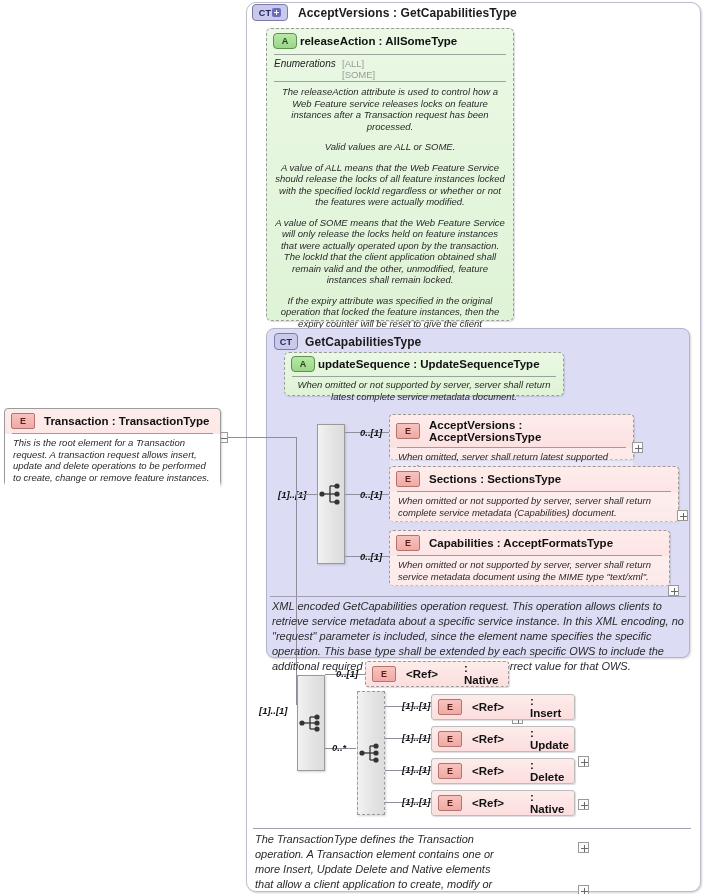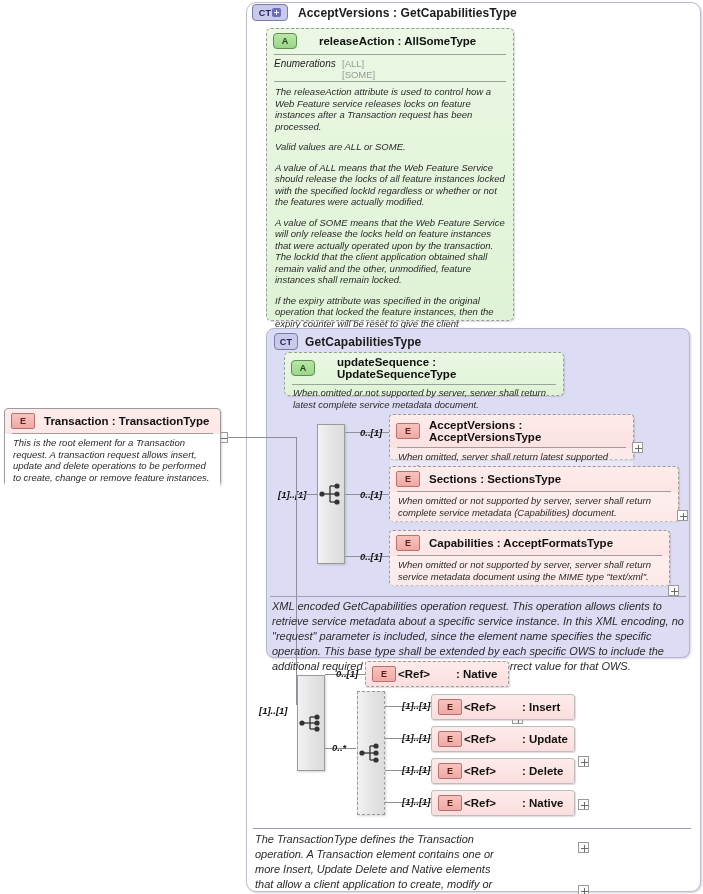--- a/index.html
+++ b/index.html
@@ -47,31 +47,32 @@
     box-shadow:1px 1px 1px rgba(140,140,150,.3);
   }
   .attr-head{display:flex;align-items:center;padding:4px 6px 4px 6px;}
   .a-badge{
     width:22px;height:14px;border:1px solid #5d8f4e;border-radius:4px;
     background:linear-gradient(to bottom,#b8e8a5,#9ad689);
     color:#26441c;font-size:9px;font-weight:bold;
     display:flex;align-items:center;justify-content:center;flex:0 0 auto;
   }
   .attr-name{
-    font-size:11.5px;font-weight:bold;margin-left:22px;color:#111;
+    font-size:11.5px;font-weight:bold;margin-left:3px;color:#111;
   }
   .hr-line{height:1px;background:#9aa39a;margin:1px 7px 0 7px;}
   .enum-row{display:flex;padding:3px 7px 0 7px;}
   .enum-label{
     font-style:italic;font-size:10px;color:#222;width:68px;flex:0 0 auto;
   }
   .enum-vals{font-size:9.5px;color:#9a9a9a;line-height:11px;}
   .doc{
     font-style:italic;font-size:9.5px;line-height:11.5px;color:#2a2a2a;
     padding:4px 8px 5px 8px;
+    text-align:center;
   }
   .doc p{margin:0 0 9px 0;}
   .doc p:last-child{margin-bottom:0;}
 
   
   .ct-box{
     background:#dcdcf4;border:1px solid #b4b4cf;border-radius:8px;
     box-shadow:1px 1px 2px rgba(120,120,140,.3);
   }
   .ct-head{display:flex;align-items:center;padding:4px 0 0 7px;}
@@ -97,21 +98,21 @@
   }
 
   
   .ref-box{
     background:linear-gradient(to bottom,#fdeceb,#fbdedd);
     border:1px solid #bdbdbd;border-radius:3px;
     box-shadow:1px 1px 1px rgba(140,140,150,.3);
     display:flex;align-items:center;padding:0 6px;height:26px;
   }
   .ref-box.dashed{border-style:dashed;border-color:#9b9b9b;}
-  .ref-lt{font-size:11.5px;font-weight:bold;margin-left:2px;color:#111;}
+  .ref-lt{font-size:11.5px;font-weight:bold;margin-left:10px;color:#111;}
   .ref-type{font-size:11.5px;font-weight:bold;margin-left:26px;color:#111;}
 
   
   .pm-box{
     width:11px;height:11px;border:1px solid #9a9a9a;background:#fbfbfb;
     position:relative;
   }
   .pm-box:before{
     content:"";position:absolute;left:2px;top:5px;width:7px;height:1px;
     background:#6a6a6a;

